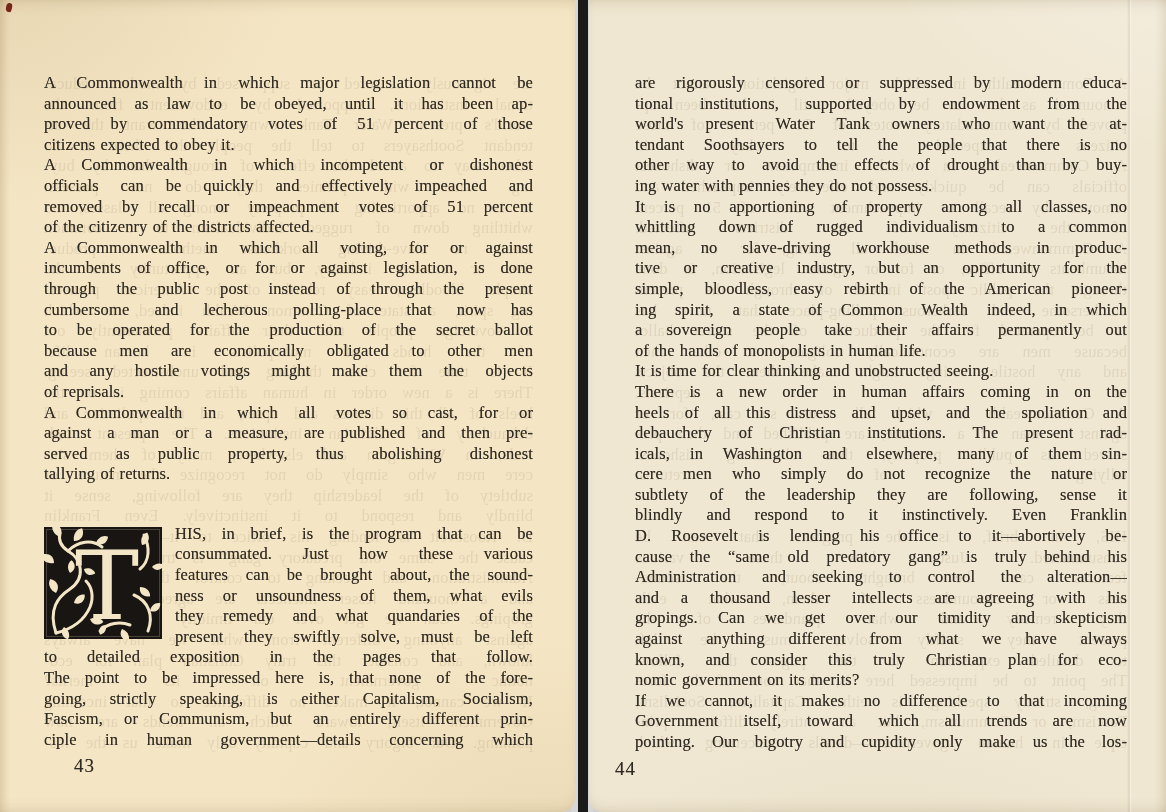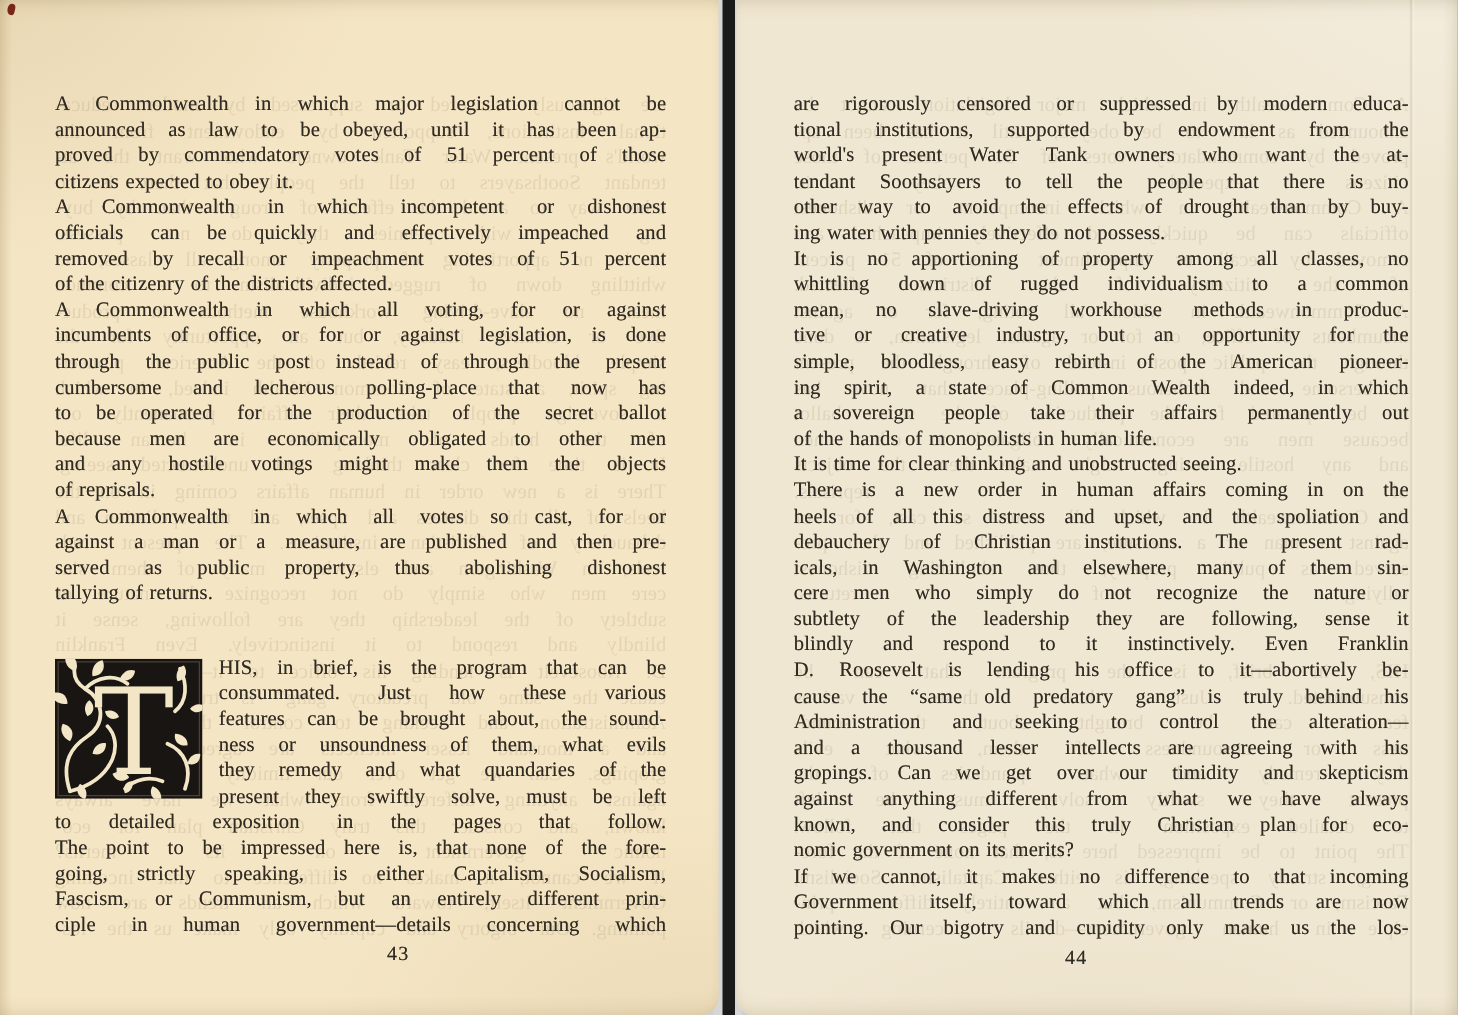--- a/index.html
+++ b/index.html
@@ -44,21 +44,21 @@
   .ln { height:20.6px; line-height:20.6px; font-size:16.5px; overflow:hidden;
         letter-spacing:.1px; word-spacing:1px; text-align:left; }
   .j  { text-align:justify; text-align-last:justify; }
   .j::after { content:""; display:inline-block; width:100%; height:0; }
   .gap { height:39px; }
 
   .dropwrap { display:flex; }
   .dropcap { width:118px; height:112px; margin:3px 13px 0 0; flex:none; display:block; }
   .droplines { flex:1; min-width:0; }
 
-  .pagenum { margin-top:5px; text-align:center; font-size:16px; letter-spacing:1px; }
+  .pagenum { margin-top:5px; text-align:left; font-size:19px; letter-spacing:1px; }
   .pn-left  { transform:translateX(30px); }
   .pn-right { transform:translateX(-20px); }
 
   .bleed { position:absolute; top:74px; z-index:1; transform:scaleX(-1);
     opacity:.12; color:var(--bleed,#6d5c3e); filter:blur(.5px); pointer-events:none; }
   .bl-left  { left:44px; width:489px; }
   .bl-right { left:46px; width:492px; }
 </style>
 </head>
 <body>

